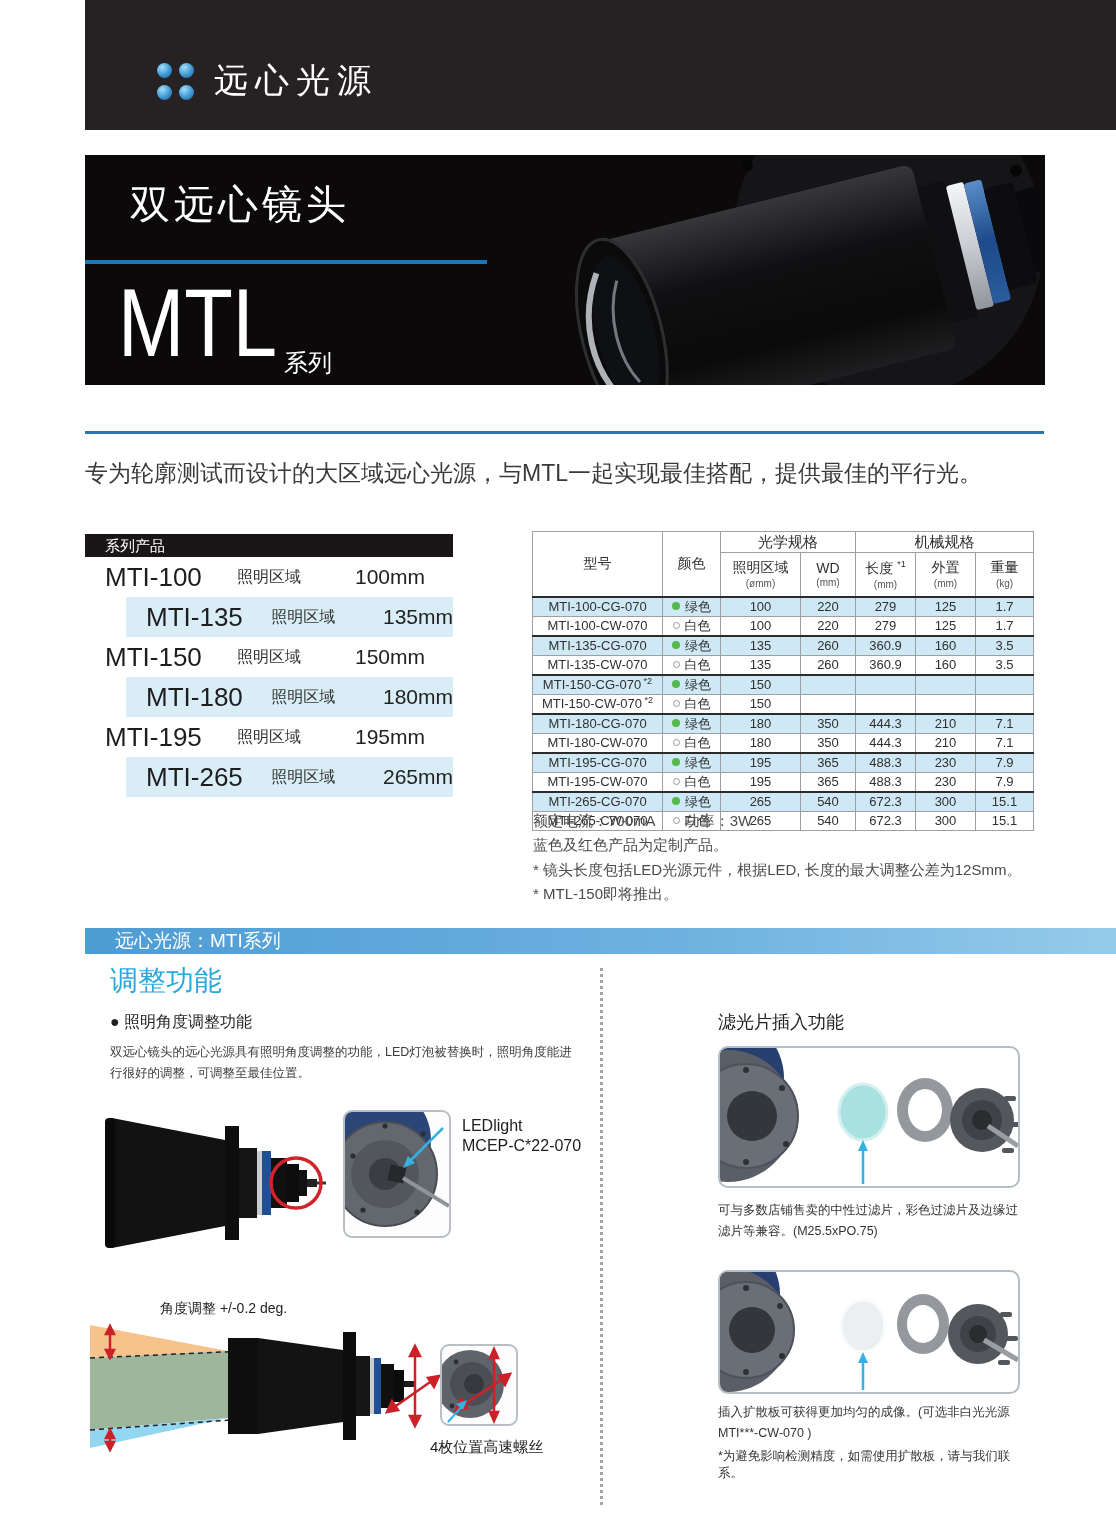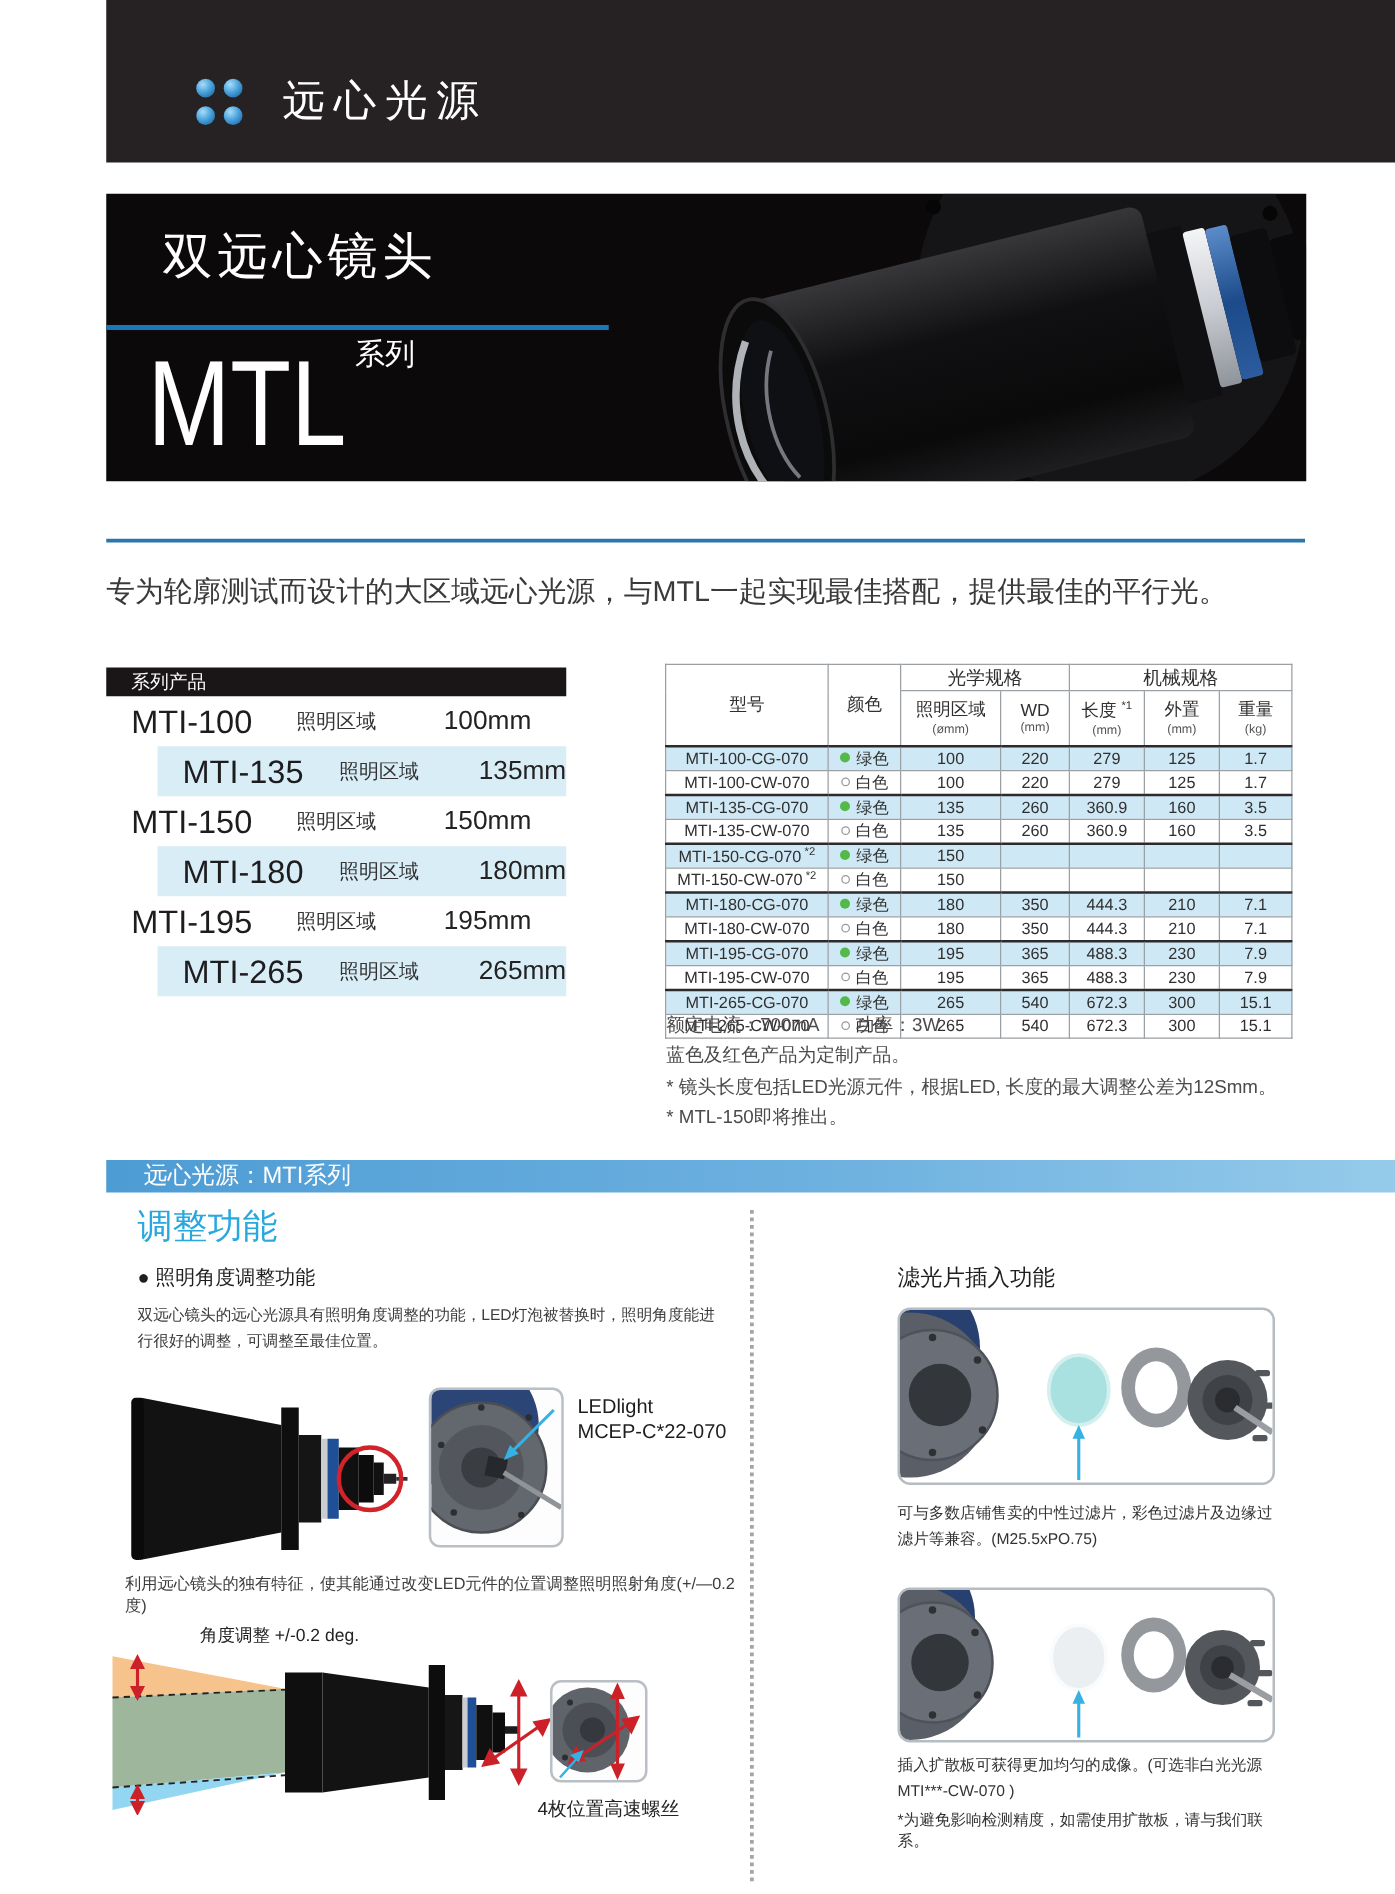--- a/index.html
+++ b/index.html
@@ -2,31 +2,31 @@
 <html><head>
 <meta charset="utf-8">
 <style>
   * { margin:0; padding:0; box-sizing:border-box; }
   html,body { background:#ffffff; }
   body { font-family:"Liberation Sans","DejaVu Sans",sans-serif; }
   #page { position:relative; width:1116px; height:1515px; background:#fff; overflow:hidden; }
 
   
   .topbar { position:absolute; left:85px; top:0; width:1031px; height:130px; background:#262223; }
-  .topbar-inner { position:absolute; left:72px; top:58px; display:flex; align-items:center; gap:32px; }
+  .topbar-inner { position:absolute; left:72px; top:58px; display:flex; align-items:center; gap:20px; }
   .dots { display:grid; grid-template-columns:15px 15px; grid-gap:7px; }
   .dots span { width:15px; height:15px; border-radius:50%;
     background:radial-gradient(circle at 35% 30%, #a9ddf8 0%, #4aa4dd 45%, #15568e 100%); }
   .topbar-title { color:#fff; font-size:34px; letter-spacing:7px; }
 
   
   .banner { position:absolute; left:85px; top:155px; width:960px; height:230px; background:#0c090a; overflow:hidden; }
   .banner-sub { position:absolute; left:45px; top:22px; color:#fff; font-size:40px; letter-spacing:4px; }
   .banner-line { position:absolute; left:0; top:105px; width:402px; height:4px; background:#1878bb; }
-  .banner-series { position:absolute; left:33px; top:112px; color:#fff; display:flex; align-items:flex-start; }
+  .banner-series { position:absolute; left:33px; top:112px; color:#fff; display:flex; align-items:flex-end; }
   .banner-mtl { font-size:97px; letter-spacing:0px; transform:scaleX(.82); transform-origin:left bottom; display:inline-block; }
   .banner-suffix { font-size:24px; margin-left:-28px; }
   .banner-photo { position:absolute; right:0; top:0; }
 
   
   .rule-blue { position:absolute; left:85px; top:431px; width:959px; height:3px; background:#2b76ad; }
   .intro { position:absolute; left:85px; top:458px; width:980px; font-size:23px; color:#3a3a3a; }
 
   
   .series { position:absolute; left:85px; top:534px; width:368px; }
@@ -387,21 +387,20 @@
         <line x1="98" y1="16" x2="62" y2="52" stroke="#35b1e3" stroke-width="2.5"></line>
         <polygon points="58,56 70,51 63,44" fill="#35b1e3"></polygon>
       </g>
     </svg>
   </div>
   <div class="led-label">
     <div>LEDlight</div>
     <div>MCEP-C*22-070</div>
   </div>
 
-  <div class="para2">利用远心镜头的独有特征，使其能通过改变LED元件的位置调整照明照射角度(+/—0.2度)</div>
 
   <div class="angle-label">角度调整 +/-0.2 deg.</div>
   <svg style="position:absolute;left:85px;top:1320px" width="470" height="132" viewBox="0 0 470 132">
     <polygon points="5,5 143,31 5,38" fill="#f6c38c"></polygon>
     <polygon points="5,38 143,31 143,98 5,110" fill="#9eb69b"></polygon>
     <polygon points="5,110 143,98 5,128" fill="#93d6f2"></polygon>
     <line x1="5" y1="38" x2="160" y2="31" stroke="#222" stroke-width="1.5" stroke-dasharray="5,4"></line>
     <line x1="5" y1="110" x2="160" y2="99" stroke="#222" stroke-width="1.5" stroke-dasharray="5,4"></line>
     <g stroke="#cc2128" stroke-width="2.5" fill="#cc2128">
       <line x1="25" y1="12" x2="25" y2="32"></line>

